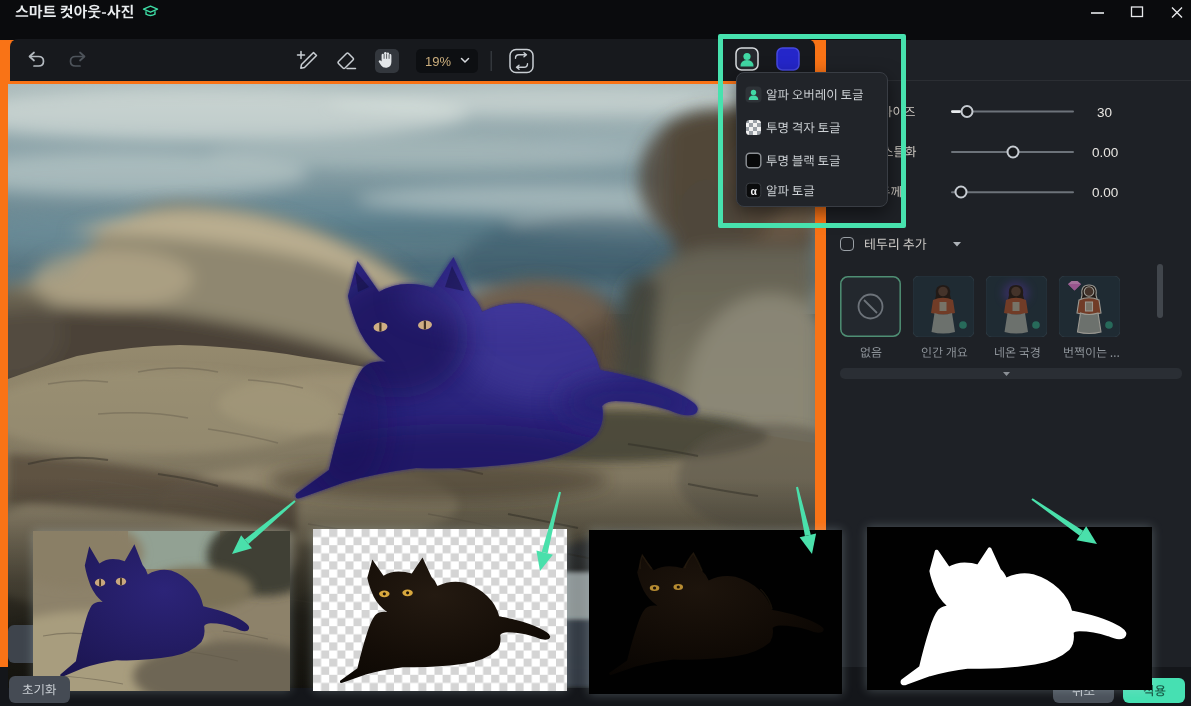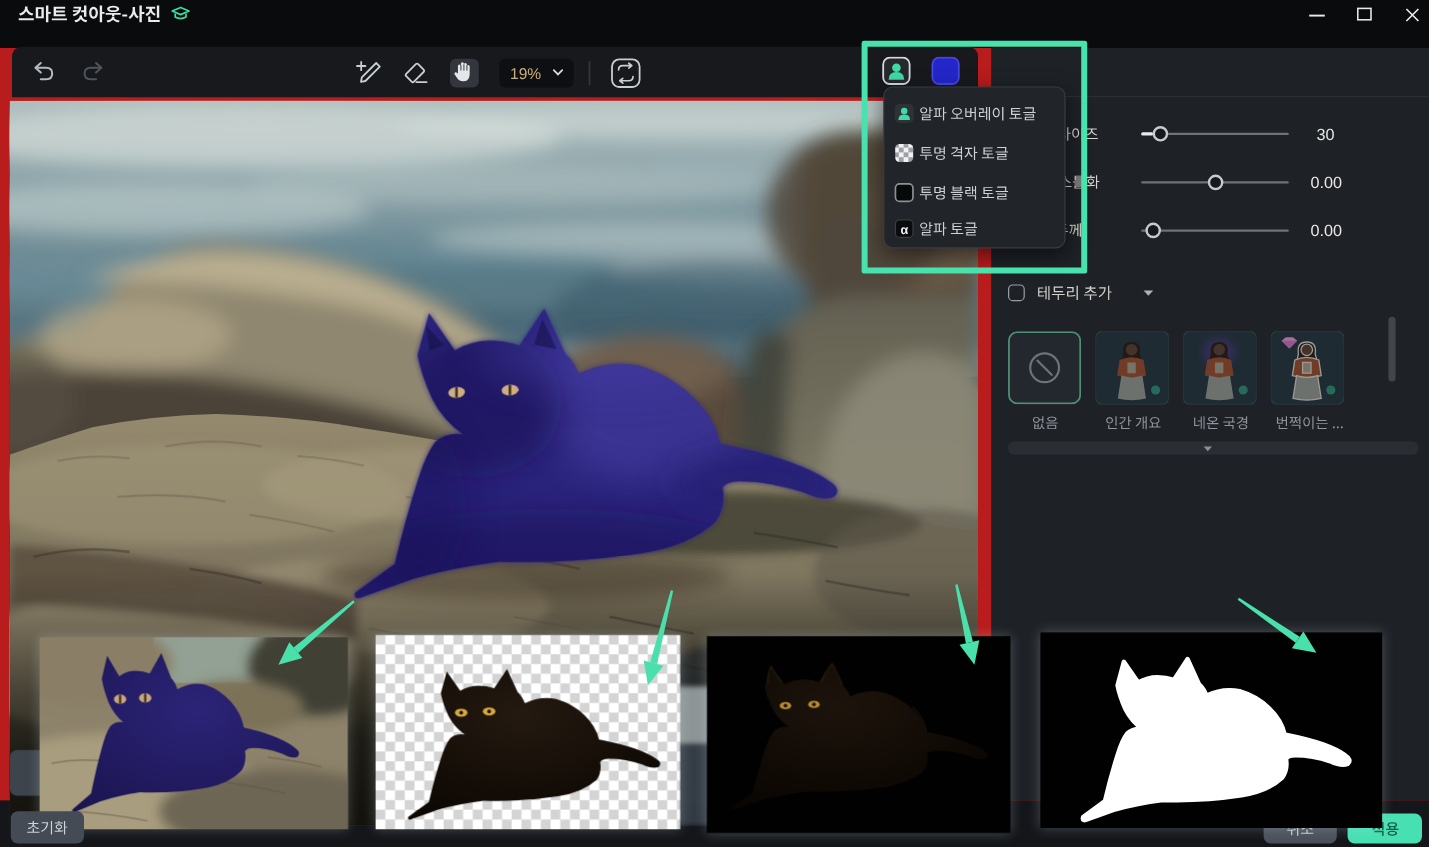--- a/index.html
+++ b/index.html
@@ -1,17 +1,17 @@
 <!DOCTYPE html>
 <html><head><meta charset="utf-8">
 <style>
 *{margin:0;padding:0;box-sizing:border-box}
 html,body{width:1191px;height:706px;background:#0f1114;overflow:hidden;font-family:"Liberation Sans",sans-serif}
 .abs{position:absolute}
-#page{position:relative;width:1191px;height:706px;background:#b91c1c}
+#page{position:relative;width:1191px;height:706px;background:#f97316}
 </style></head><body>
 <div id="page">
 
 <div class="abs" style="left:0;top:0;width:1191px;height:40px;background:#0a0b0d"></div>
 <div class="abs" style="left:826px;top:40px;width:365px;height:627px;background:#1e2126"></div>
 <div class="abs" style="left:826px;top:80px;width:365px;height:1px;background:#2b2e33"></div>
 <div class="abs" style="left:0;top:667px;width:1191px;height:39px;background:#14161a"></div>
 <div class="abs" style="left:10px;top:39px;width:805px;height:42px;background:#17191d;border-radius:8px 8px 0 0"></div>
 <svg style="position:absolute;left:15.0px;top:0.2px;overflow:visible" width="121" height="22">
       <path transform="translate(0,17.25)" d="M5.8 -11.8H7.5V-10.8Q7.5 -9.9 7.3 -9.0Q7.0 -8.2 6.5 -7.4Q6.0 -6.7 5.3 -6.1Q4.6 -5.4 3.7 -5.0Q2.8 -4.6 1.8 -4.4L0.9 -6.0Q1.9 -6.2 2.6 -6.5Q3.4 -6.9 4.0 -7.4Q4.6 -7.8 5.0 -8.4Q5.4 -8.9 5.6 -9.6Q5.8 -10.2 5.8 -10.8ZM6.2 -11.8H7.9V-10.8Q7.9 -10.2 8.1 -9.5Q8.3 -8.9 8.7 -8.4Q9.1 -7.8 9.7 -7.3Q10.3 -6.9 11.0 -6.5Q11.8 -6.2 12.8 -6.0L11.9 -4.4Q10.8 -4.6 9.9 -5.0Q9.0 -5.4 8.3 -6.0Q7.6 -6.7 7.2 -7.4Q6.7 -8.1 6.4 -9.0Q6.2 -9.8 6.2 -10.8ZM0.6 -2.0H13.2V-0.4H0.6Z M14.8 -11.3H21.5V-2.0H14.8ZM19.5 -9.7H16.8V-3.6H19.5ZM23.3 -12.6H25.3V1.3H23.3ZM24.9 -7.3H27.3V-5.7H24.9Z M29.7 -5.4H39.5V-3.8H29.7ZM28.2 -1.9H40.8V-0.3H28.2ZM29.7 -11.6H39.3V-10.0H31.7V-5.0H29.7ZM31.1 -8.5H39.0V-6.9H31.1Z M52.7 -8.7H55.4V-7.1H52.7ZM55.0 -12.6H57.0V-3.2H55.0ZM51.4 -4.3H53.1V-3.9Q53.1 -3.0 52.7 -2.1Q52.4 -1.3 51.7 -0.6Q51.0 0.1 50.1 0.6Q49.1 1.1 47.8 1.3L47.0 -0.3Q48.1 -0.5 48.9 -0.8Q49.8 -1.2 50.3 -1.7Q50.8 -2.2 51.1 -2.8Q51.4 -3.3 51.4 -3.9ZM51.6 -4.3H53.3V-3.9Q53.3 -3.3 53.6 -2.8Q53.9 -2.2 54.4 -1.7Q54.9 -1.2 55.8 -0.8Q56.6 -0.5 57.7 -0.3L56.9 1.3Q55.6 1.0 54.6 0.6Q53.7 0.1 53.0 -0.6Q52.3 -1.3 52.0 -2.1Q51.6 -3.0 51.6 -3.9ZM50.6 -11.6H52.7Q52.7 -9.7 52.1 -8.2Q51.5 -6.6 50.1 -5.5Q48.7 -4.4 46.4 -3.7L45.6 -5.2Q47.5 -5.8 48.6 -6.6Q49.7 -7.5 50.2 -8.5Q50.6 -9.6 50.6 -10.8ZM46.3 -11.6H51.9V-10.1H46.3ZM50.9 -9.0V-7.6L45.9 -7.3L45.6 -8.8Z M62.9 -11.6Q64.0 -11.6 64.8 -11.0Q65.6 -10.4 66.1 -9.3Q66.6 -8.2 66.6 -6.6Q66.6 -5.1 66.1 -4.0Q65.6 -2.9 64.8 -2.3Q64.0 -1.7 62.9 -1.7Q61.9 -1.7 61.1 -2.3Q60.2 -2.9 59.8 -4.0Q59.3 -5.1 59.3 -6.6Q59.3 -8.2 59.8 -9.3Q60.2 -10.4 61.1 -11.0Q61.9 -11.6 62.9 -11.6ZM62.9 -9.8Q62.4 -9.8 62.0 -9.4Q61.6 -9.1 61.4 -8.4Q61.2 -7.7 61.2 -6.7Q61.2 -5.6 61.4 -4.9Q61.6 -4.2 62.0 -3.8Q62.4 -3.5 62.9 -3.5Q63.5 -3.5 63.8 -3.8Q64.2 -4.2 64.5 -4.9Q64.7 -5.6 64.7 -6.7Q64.7 -7.7 64.5 -8.4Q64.2 -9.1 63.8 -9.4Q63.5 -9.8 62.9 -9.8ZM68.1 -12.6H70.1V1.3H68.1ZM69.7 -7.3H72.1V-5.7H69.7Z M73.0 -6.5H85.6V-4.9H73.0ZM78.3 -5.8H80.3V-3.6H78.3ZM78.2 -3.0H79.9V-2.8Q79.9 -2.0 79.6 -1.3Q79.2 -0.6 78.5 -0.1Q77.8 0.4 76.8 0.8Q75.8 1.2 74.5 1.3L73.8 -0.2Q75.0 -0.3 75.8 -0.6Q76.6 -0.8 77.2 -1.2Q77.7 -1.6 78.0 -2.0Q78.2 -2.4 78.2 -2.8ZM78.6 -3.0H80.3V-2.8Q80.3 -2.3 80.5 -1.9Q80.8 -1.5 81.3 -1.2Q81.9 -0.8 82.7 -0.6Q83.5 -0.3 84.7 -0.2L84.1 1.3Q82.7 1.2 81.7 0.8Q80.7 0.5 80.0 -0.1Q79.3 -0.6 78.9 -1.3Q78.6 -2.0 78.6 -2.8ZM79.3 -12.4Q80.8 -12.4 82.0 -12.1Q83.1 -11.8 83.7 -11.2Q84.3 -10.6 84.3 -9.8Q84.3 -9.0 83.7 -8.4Q83.1 -7.8 82.0 -7.5Q80.8 -7.2 79.3 -7.2Q77.8 -7.2 76.6 -7.5Q75.5 -7.8 74.9 -8.4Q74.3 -9.0 74.3 -9.8Q74.3 -10.6 74.9 -11.2Q75.5 -11.8 76.6 -12.1Q77.8 -12.4 79.3 -12.4ZM79.3 -10.9Q78.3 -10.9 77.7 -10.8Q77.0 -10.7 76.7 -10.4Q76.3 -10.2 76.3 -9.8Q76.3 -9.4 76.7 -9.2Q77.0 -8.9 77.7 -8.8Q78.3 -8.7 79.3 -8.7Q80.3 -8.7 80.9 -8.8Q81.6 -8.9 81.9 -9.2Q82.3 -9.4 82.3 -9.8Q82.3 -10.2 81.9 -10.4Q81.6 -10.7 80.9 -10.8Q80.3 -10.9 79.3 -10.9Z M86.9 -3.5V-5.1H91.0V-3.5Z M95.5 -11.5H97.1V-9.5Q97.1 -8.2 96.9 -7.0Q96.6 -5.7 96.2 -4.7Q95.7 -3.6 95.0 -2.8Q94.3 -2.0 93.3 -1.5L92.1 -3.1Q93.0 -3.5 93.6 -4.2Q94.2 -4.9 94.7 -5.7Q95.1 -6.6 95.3 -7.6Q95.5 -8.5 95.5 -9.5ZM95.9 -11.5H97.5V-9.5Q97.5 -8.5 97.7 -7.6Q97.9 -6.7 98.3 -5.9Q98.6 -5.1 99.3 -4.4Q99.9 -3.8 100.7 -3.4L99.5 -1.8Q98.5 -2.2 97.9 -3.0Q97.2 -3.8 96.8 -4.9Q96.3 -5.9 96.1 -7.1Q95.9 -8.2 95.9 -9.5ZM101.2 -12.6H103.2V1.3H101.2ZM102.8 -7.2H105.3V-5.6H102.8Z M109.5 -11.0H111.2V-9.8Q111.2 -8.5 110.8 -7.4Q110.3 -6.2 109.4 -5.3Q108.6 -4.4 107.2 -4.0L106.2 -5.5Q107.4 -5.9 108.1 -6.6Q108.8 -7.3 109.2 -8.1Q109.5 -9.0 109.5 -9.8ZM109.9 -11.0H111.6V-9.8Q111.6 -9.2 111.8 -8.6Q112.0 -8.0 112.4 -7.5Q112.8 -6.9 113.4 -6.5Q114.0 -6.0 114.8 -5.8L113.8 -4.2Q112.5 -4.7 111.7 -5.5Q110.8 -6.3 110.4 -7.5Q109.9 -8.6 109.9 -9.8ZM106.7 -11.6H114.3V-10.0H106.7ZM115.7 -12.6H117.7V-2.5H115.7ZM108.5 -0.5H118.1V1.1H108.5ZM108.5 -3.4H110.4V0.3H108.5Z" fill="#e9ecee"></path>

